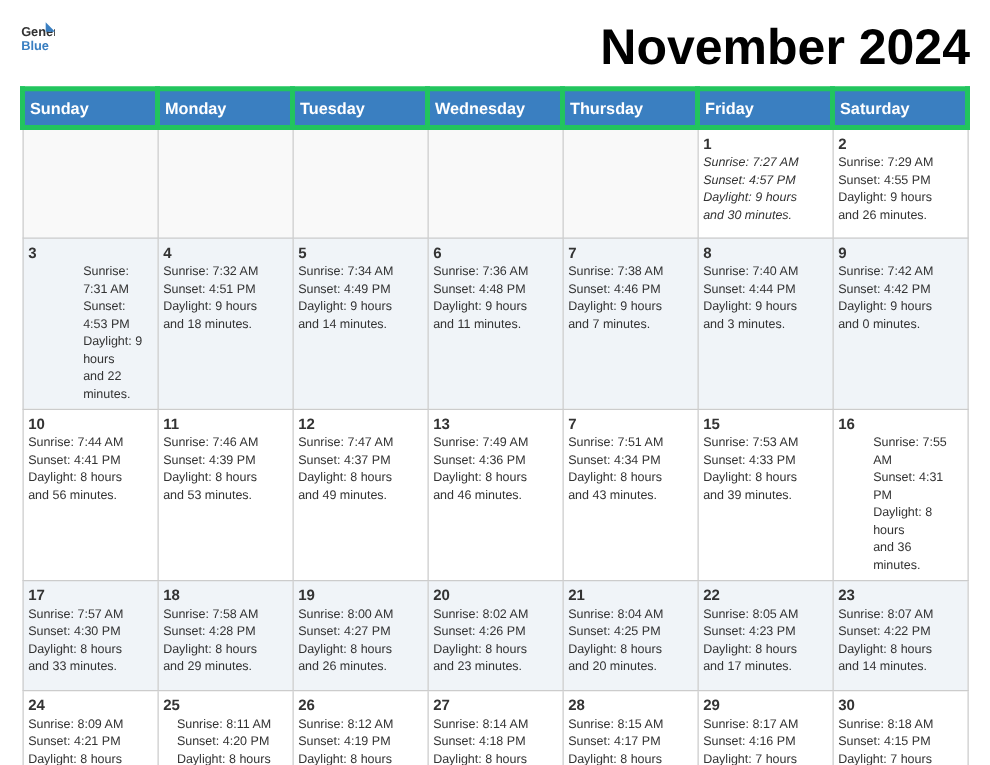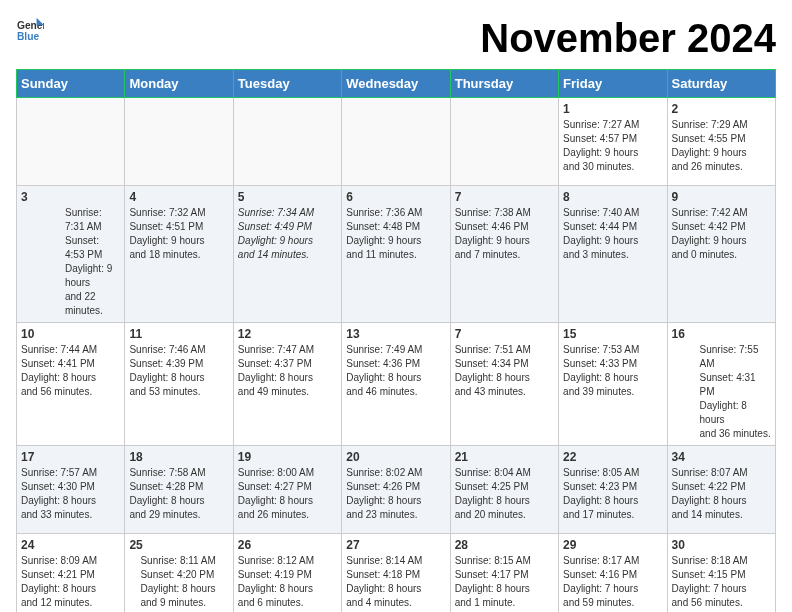--- a/index.html
+++ b/index.html
@@ -42,21 +42,21 @@
       border-collapse: collapse;
       table-layout: fixed;
     }
     th {
       background-color: #3a7fc1;
       color: #fff;
       font-size: 13px;
       font-weight: bold;
       padding: 6px 4px;
       text-align: left;
-      border: 1px solid #22c55e;
+      border: 4px solid #22c55e;
     }
     td {
       border: 1px solid #ccc;
       vertical-align: top;
       padding: 4px;
       font-size: 10.5px;
       color: #333;
       height: 88px;
       background: #fff;
     }
@@ -107,21 +107,21 @@
   </thead>
   <tbody id="calendar-body">
   <tr>
         <td class="empty"></td>
         <td class="empty"></td>
         <td class="empty"></td>
         <td class="empty"></td>
         <td class="empty"></td>
         <td>
           <div class="day-num">1</div>
-          <div class="day-info" style="white-space: pre-line;">Sunrise: 7:27 AM
+          <div class="day-info" style="white-space: pre-line; font-style: italic;">Sunrise: 7:27 AM
 Sunset: 4:57 PM
 Daylight: 9 hours
 and 30 minutes.</div>
         </td>
         <td>
           <div class="day-num">2</div>
           <div class="day-info" style="white-space: pre-line;">Sunrise: 7:29 AM
 Sunset: 4:55 PM
 Daylight: 9 hours
 and 26 minutes.</div>
@@ -137,21 +137,21 @@
         </td>
         <td class="shaded">
           <div class="day-num">4</div>
           <div class="day-info" style="white-space: pre-line;">Sunrise: 7:32 AM
 Sunset: 4:51 PM
 Daylight: 9 hours
 and 18 minutes.</div>
         </td>
         <td class="shaded">
           <div class="day-num">5</div>
-          <div class="day-info" style="white-space: pre-line; font-style: italic;">Sunrise: 7:34 AM
+          <div class="day-info" style="white-space: pre-line;">Sunrise: 7:34 AM
 Sunset: 4:49 PM
 Daylight: 9 hours
 and 14 minutes.</div>
         </td>
         <td class="shaded">
           <div class="day-num">6</div>
           <div class="day-info" style="white-space: pre-line;">Sunrise: 7:36 AM
 Sunset: 4:48 PM
 Daylight: 9 hours
 and 11 minutes.</div>
@@ -266,21 +266,21 @@
 and 20 minutes.</div>
         </td>
         <td class="shaded">
           <div class="day-num">22</div>
           <div class="day-info" style="white-space: pre-line;">Sunrise: 8:05 AM
 Sunset: 4:23 PM
 Daylight: 8 hours
 and 17 minutes.</div>
         </td>
         <td class="shaded">
-          <div class="day-num">34</div>
+          <div class="day-num">23</div>
           <div class="day-info" style="white-space: pre-line;">Sunrise: 8:07 AM
 Sunset: 4:22 PM
 Daylight: 8 hours
 and 14 minutes.</div>
         </td>
       </tr>
       <tr>
         <td>
           <div class="day-num">24</div>
           <div class="day-info" style="white-space: pre-line;">Sunrise: 8:09 AM

